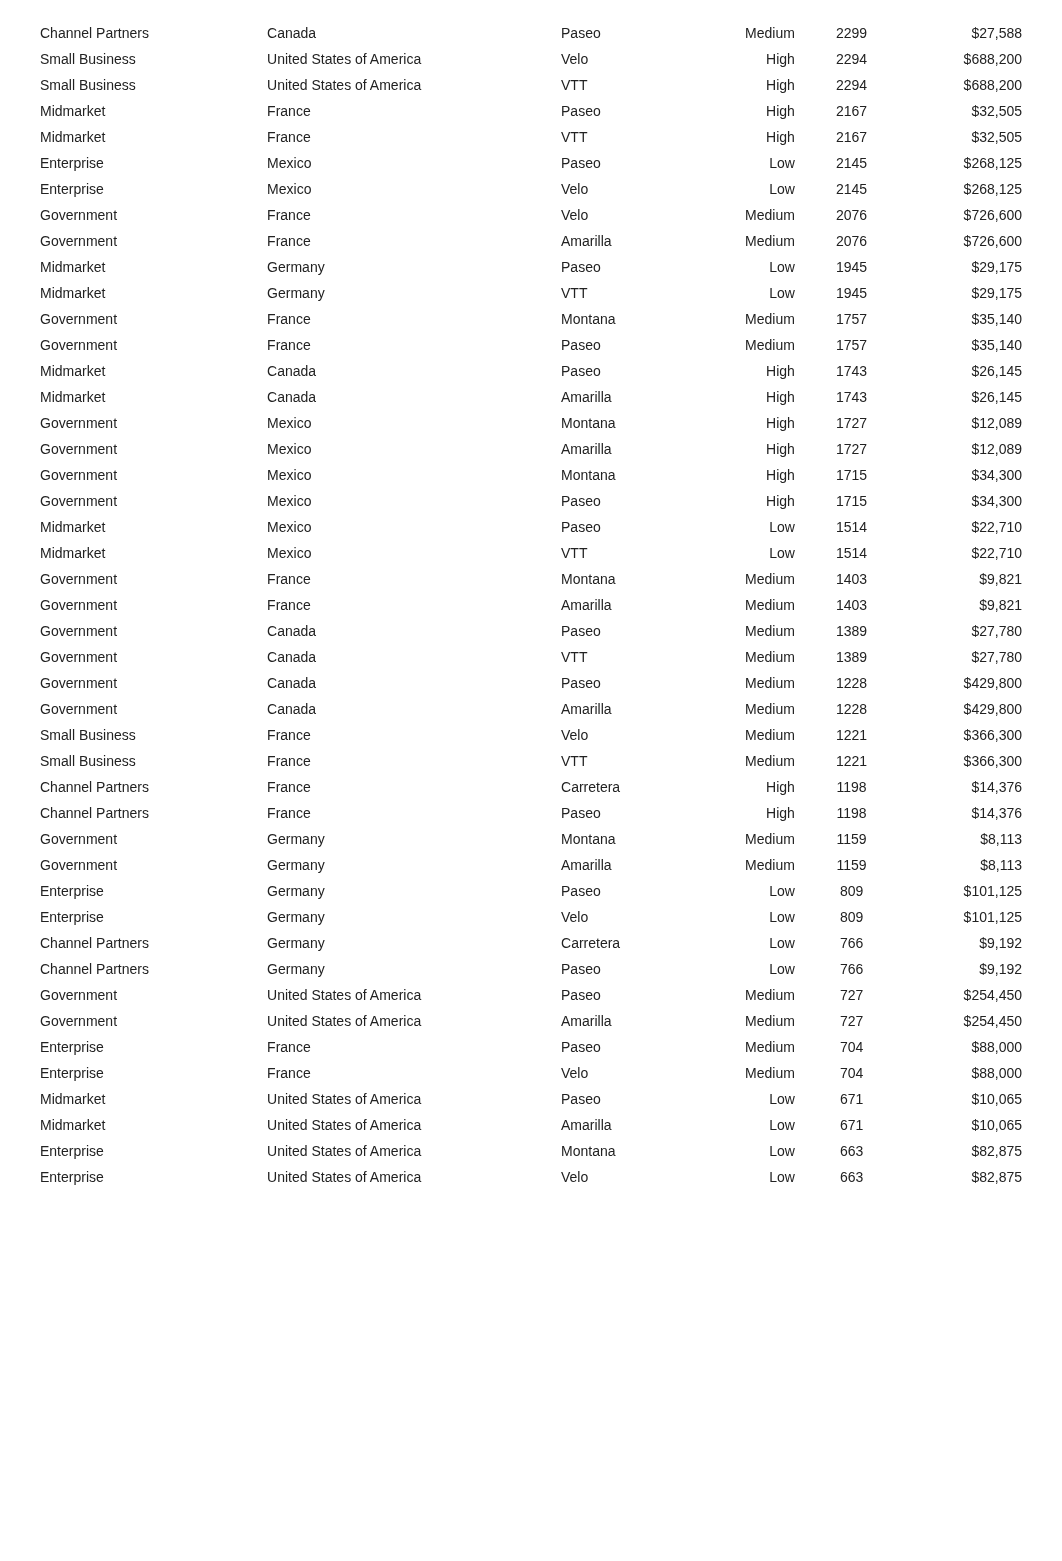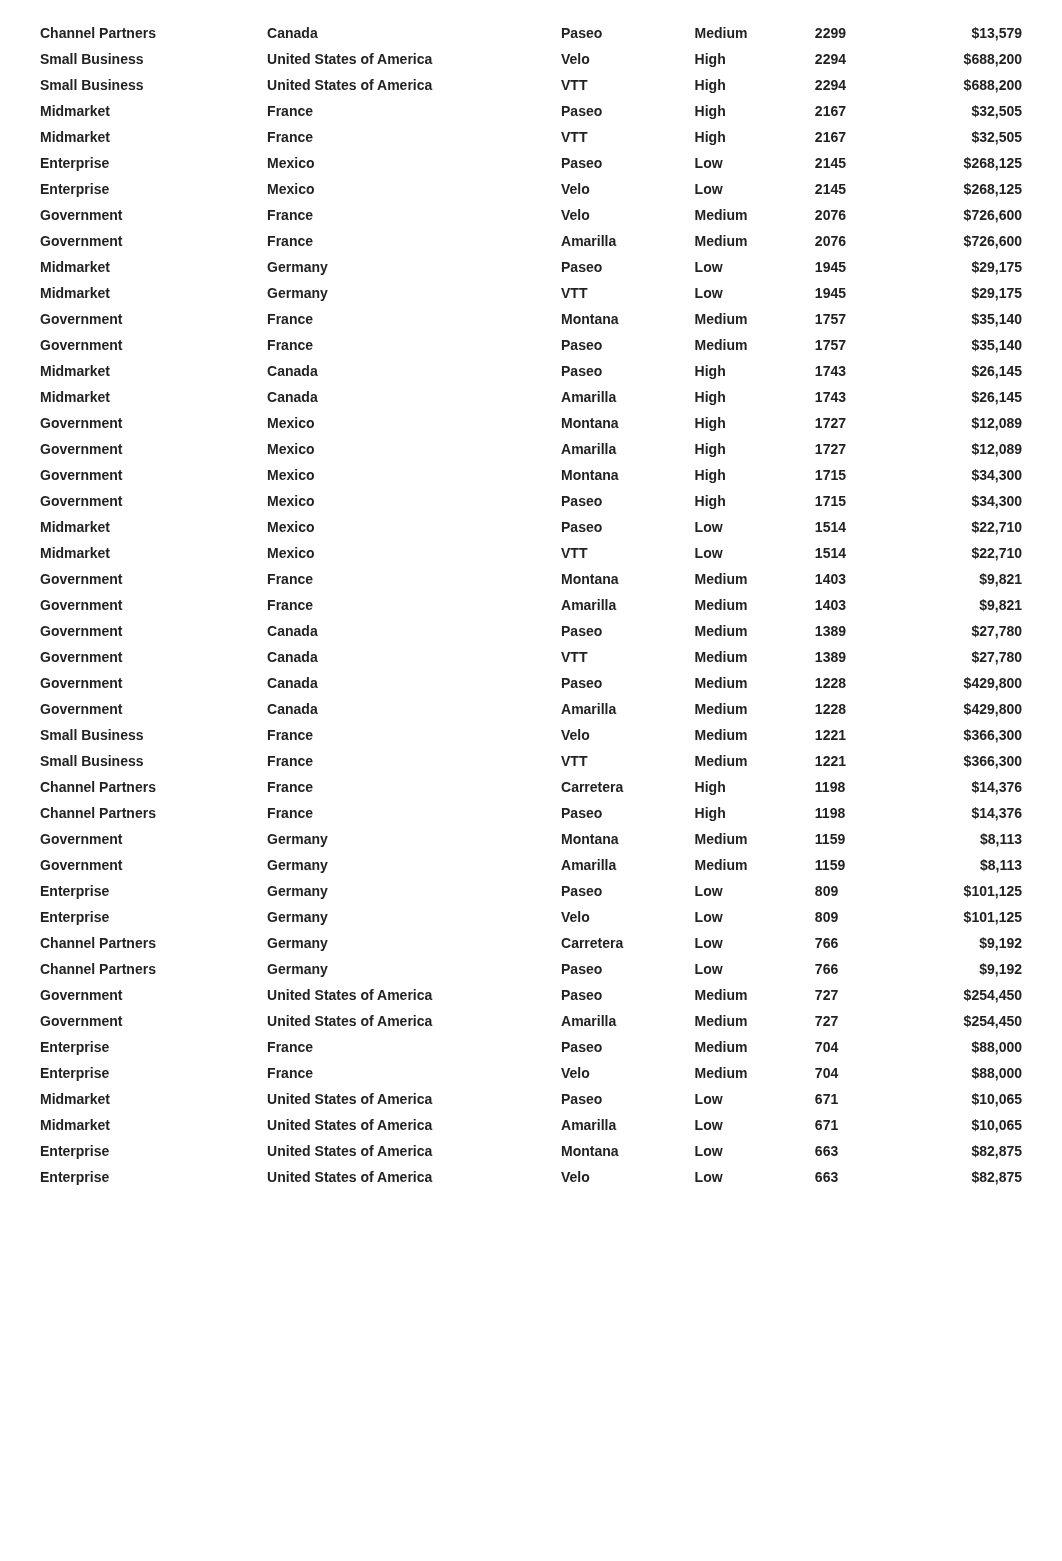--- a/index.html
+++ b/index.html
@@ -6,45 +6,44 @@
     body {
       background: #ffffff;
       font-family: Arial, sans-serif;
       font-size: 14px;
       color: #222;
       padding: 20px 30px;
     }
     table {
       width: 100%;
       border-collapse: collapse;
-      font-weight: bold;
     }
     td {
       padding: 5px 10px;
       vertical-align: top;
     }
     td:nth-child(1) { width: 170px; }
     td:nth-child(2) { width: 220px; }
     td:nth-child(3) { width: 100px; }
-    td:nth-child(4) { width: 90px; text-align: left; }
-    td:nth-child(5) { width: 70px; text-align: left; }
+    td:nth-child(4) { width: 90px; text-align: right; }
+    td:nth-child(5) { width: 70px; text-align: center; }
     td:nth-child(6) { width: 100px; text-align: right; }
   </style>
 </head>
 <body>
 
 <table>
   <tbody id="table-body">
   <tr>
         <td>Channel Partners</td>
         <td>Canada</td>
         <td>Paseo</td>
         <td>Medium</td>
         <td>2299</td>
-        <td>$13,579</td>
+        <td>$27,588</td>
       </tr>
       <tr>
         <td>Small Business</td>
         <td>United States of America</td>
         <td>Velo</td>
         <td>High</td>
         <td>2294</td>
         <td>$688,200</td>
       </tr>
       <tr>

